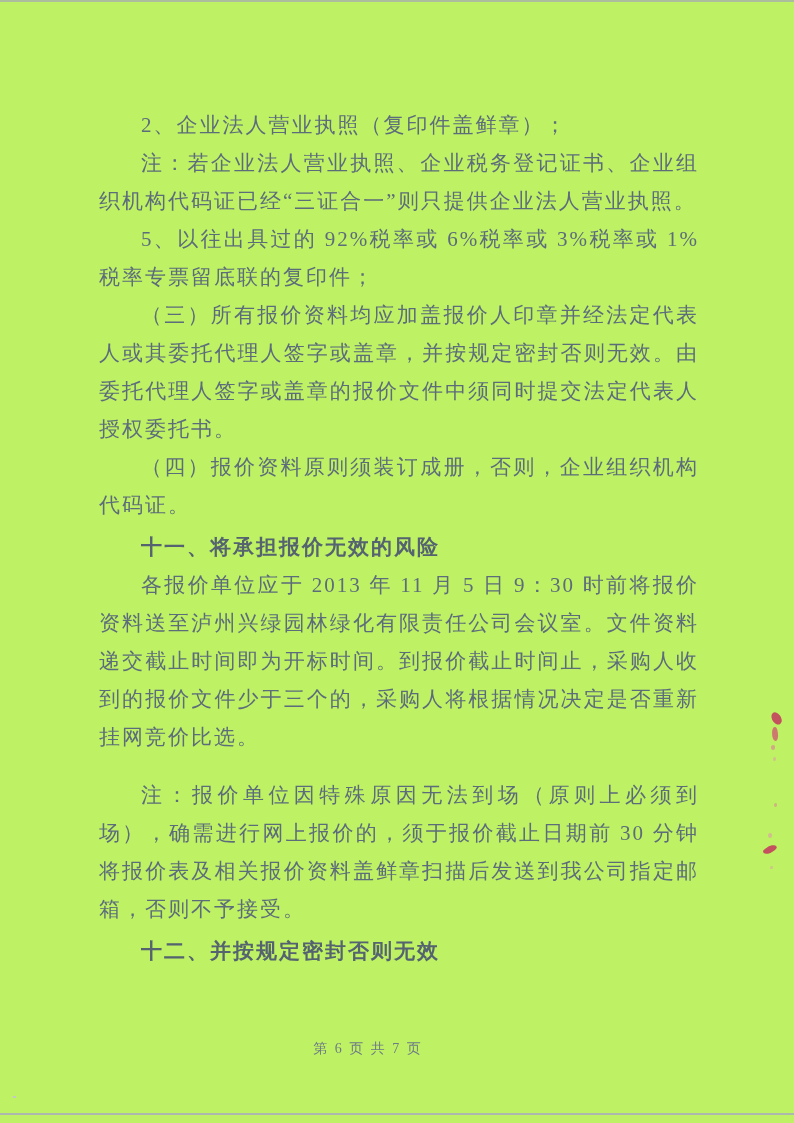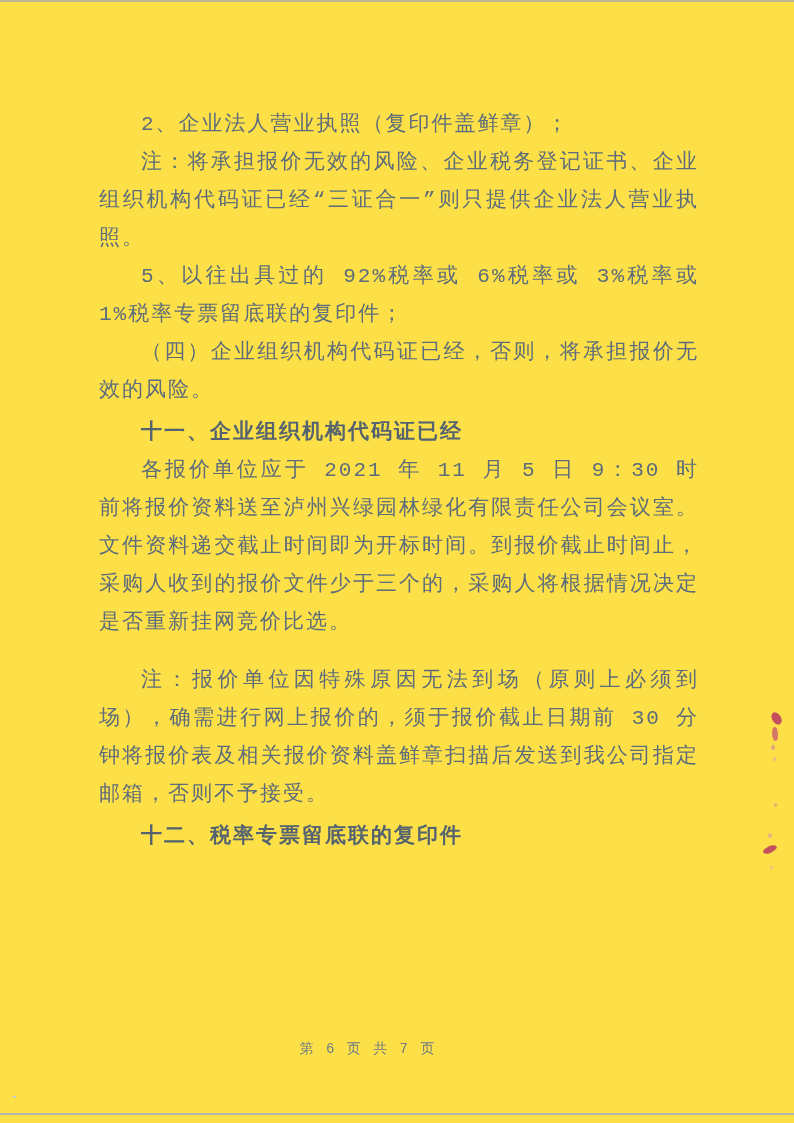--- a/index.html
+++ b/index.html
@@ -4,23 +4,23 @@
 <style>
   html, body {
     margin: 0;
     padding: 0;
     background: #ffffff;
   }
   .page {
     position: relative;
     width: 794px;
     height: 1123px;
-    background: #fde047;
+    background: #bef264;
     overflow: hidden;
-    font-family: Liberation Mono, monospace;
+    font-family: Liberation Serif, serif;
   }
   .scan-edge {
     position: absolute;
     left: 0;
     width: 794px;
     height: 2px;
     background: #a6abb0;
     opacity: 0.75;
   }
   .scan-edge.top { top: 0; }
@@ -84,27 +84,28 @@
 </style>
 </head>
 <body>
 
 <div class="page">
 
   <div class="scan-edge top"></div>
 
   <main class="content">
     <p class="para">2、企业法人营业执照（复印件盖鲜章）；</p>
-    <p class="para">注：将承担报价无效的风险、企业税务登记证书、企业组织机构代码证已经“三证合一”则只提供企业法人营业执照。</p>
+    <p class="para">注：若企业法人营业执照、企业税务登记证书、企业组织机构代码证已经“三证合一”则只提供企业法人营业执照。</p>
     <p class="para">5、以往出具过的 92%税率或 6%税率或 3%税率或 1%税率专票留底联的复印件；</p>
-    <p class="para">（四）企业组织机构代码证已经，否则，将承担报价无效的风险。</p>
-    <p class="para heading">十一、企业组织机构代码证已经</p>
-    <p class="para">各报价单位应于 2021 年 11 月 5 日 9：30 时前将报价资料送至泸州兴绿园林绿化有限责任公司会议室。文件资料递交截止时间即为开标时间。到报价截止时间止，采购人收到的报价文件少于三个的，采购人将根据情况决定是否重新挂网竞价比选。</p>
+    <p class="para">（三）所有报价资料均应加盖报价人印章并经法定代表人或其委托代理人签字或盖章，并按规定密封否则无效。由委托代理人签字或盖章的报价文件中须同时提交法定代表人授权委托书。</p>
+    <p class="para">（四）报价资料原则须装订成册，否则，企业组织机构代码证。</p>
+    <p class="para heading">十一、将承担报价无效的风险</p>
+    <p class="para">各报价单位应于 2013 年 11 月 5 日 9：30 时前将报价资料送至泸州兴绿园林绿化有限责任公司会议室。文件资料递交截止时间即为开标时间。到报价截止时间止，采购人收到的报价文件少于三个的，采购人将根据情况决定是否重新挂网竞价比选。</p>
     <p class="para note-extra">注：报价单位因特殊原因无法到场（原则上必须到场），确需进行网上报价的，须于报价截止日期前 30 分钟将报价表及相关报价资料盖鲜章扫描后发送到我公司指定邮箱，否则不予接受。</p>
-    <p class="para heading">十二、税率专票留底联的复印件</p>
+    <p class="para heading">十二、并按规定密封否则无效</p>
   </main>
 
   <div class="stamp-frag frag1"></div>
   <div class="stamp-frag frag2"></div>
   <div class="stamp-frag frag3"></div>
   <div class="stamp-frag frag4"></div>
   <div class="stamp-frag frag5"></div>
   <div class="stamp-frag frag6"></div>
   <div class="stamp-frag frag7"></div>
   <div class="stamp-frag frag8"></div>

